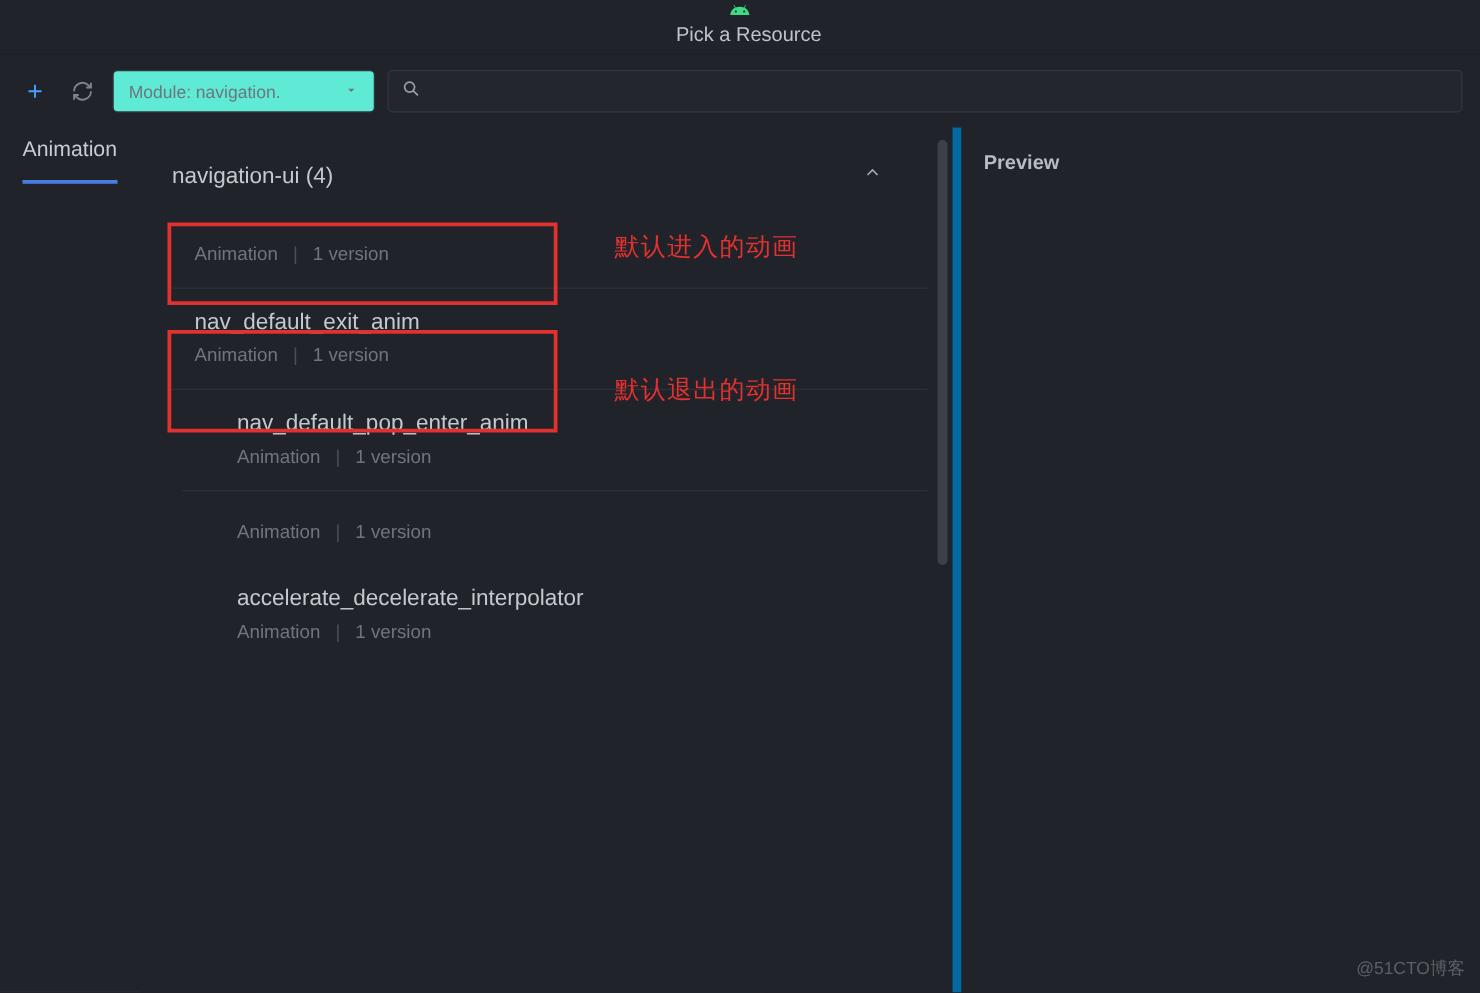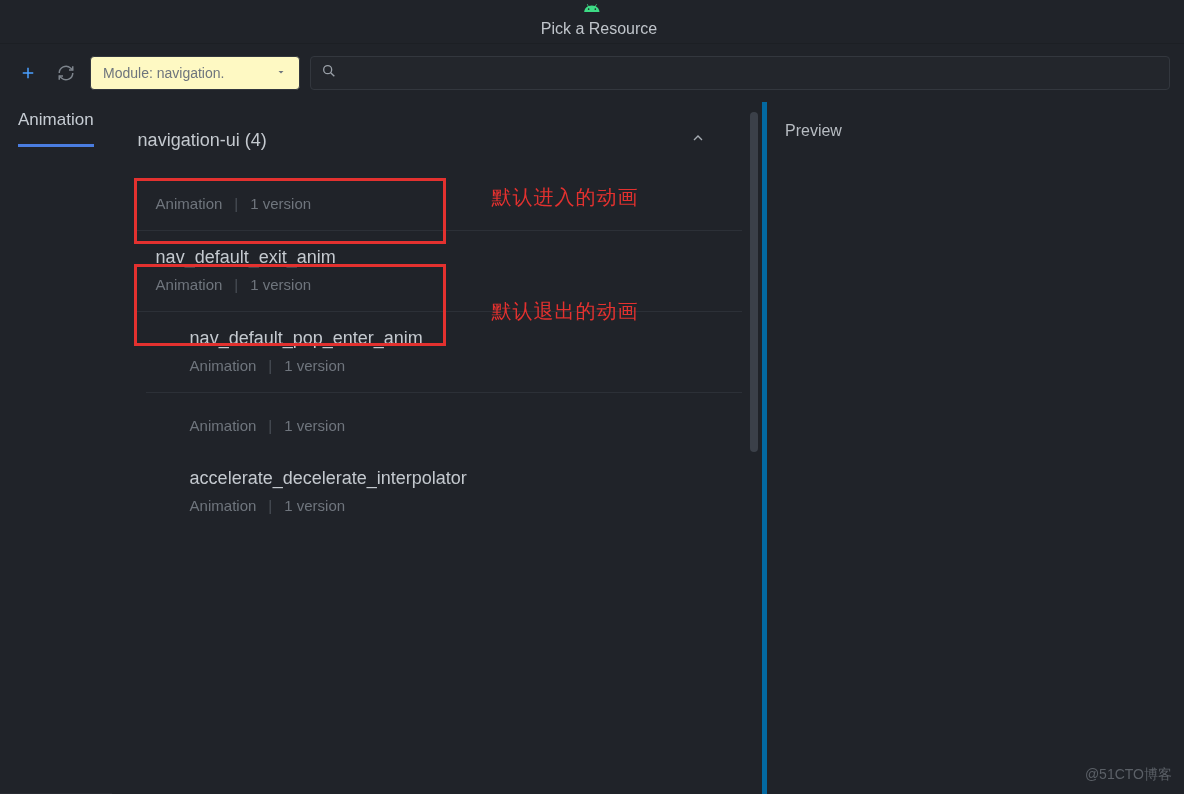--- a/index.html
+++ b/index.html
@@ -43,21 +43,21 @@
   }
   .icon-btn.grey { color:#7d848c; }
   .module-select {
     height: 34px;
     min-width: 210px;
     border: 1px solid #33373e;
     border-radius: 4px;
     display:flex; align-items:center;
     padding: 0 12px;
     color:#6e757d;
-    background:#fef9c3;
+    background:#5eead4;
     gap:24px;
   }
   .module-select .chev { margin-left:auto; }
   .search-box {
     flex:1;
     height: 34px;
     border: 1px solid #33373e;
     border-radius: 4px;
     display:flex; align-items:center;
     padding: 0 10px;
@@ -72,22 +72,23 @@
     height: calc(794px - 44px - 58px);
   }
   .left-pane {
     width: 762px;
     position:relative;
     display:flex;
     flex-direction:row;
   }
   .right-pane {
     flex:1;
-    border-left:5px solid #0369a1;
+    border-left:7px solid #0369a1;
     padding: 20px 18px;
+    font-weight: bold;
   }
   .preview-title { color:#b7bcc2; font-size:16px; }
 
   
   .tab-row {
     padding: 0 18px;
   }
   .tab {
     display:inline-block;
     padding: 8px 0 14px 0;

